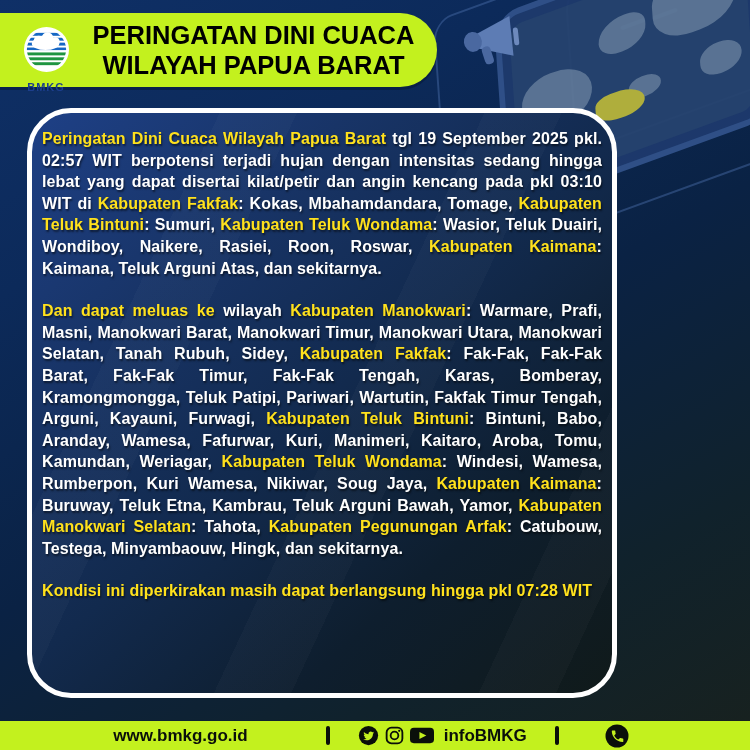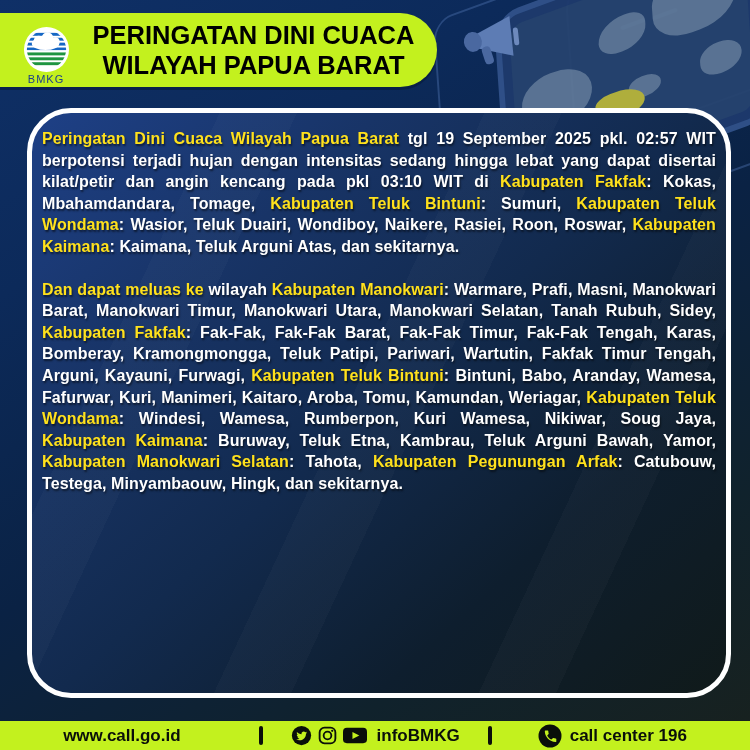--- a/index.html
+++ b/index.html
@@ -31,30 +31,30 @@
   .dash.d2{left:652px;top:12px;width:26px;}
   .megaphone{position:absolute;left:458px;top:12px;width:66px;height:60px;transform:rotate(-6deg);}
   
   .header-bar{
     position:absolute;left:0;top:13px;width:437px;height:74px;z-index:3;
     background:var(--accent_green,#c3f11e);border-radius:0 37px 37px 0;
     box-shadow:0 3px 0 rgba(5,20,50,.45);
   }
   .logo-wrap{position:absolute;left:14px;top:13px;width:64px;text-align:center;}
   .logo-circle{width:47px;height:47px;margin:0 auto;display:block;}
-  .logo-label{display:block;margin-top:0px;font-size:11px;font-weight:normal;letter-spacing:1px;color:#1c3e8c;}
+  .logo-label{display:block;margin-top:8px;font-size:11px;font-weight:bold;letter-spacing:1px;color:#1c3e8c;}
   .header-title{
     position:absolute;left:78px;right:8px;top:0;height:74px;
     display:flex;flex-direction:column;justify-content:center;align-items:center;
     color:#000;font-weight:bold;font-size:26px;line-height:30px;letter-spacing:0px;
     transform:scaleX(.98);white-space:nowrap;
   }
   
   .panel{
-    position:absolute;left:27px;top:108px;width:704px;height:590px;z-index:2;
+    position:absolute;left:27px;top:108px;width:590px;height:590px;z-index:2;
     box-sizing:border-box;border:5px solid #fff;border-radius:44px;
     background:
       repeating-linear-gradient(115deg,transparent 0 170px,rgba(255,255,255,.025) 170px 240px),
       linear-gradient(138deg,#1e4086 0%,#183467 26%,#122a4e 50%,#0e1e2e 74%,#101a1a 100%);
     padding:15px 10px;
   }
   .warning-text{color:#fff;font-weight:bold;font-size:16px;line-height:1.35;text-align:justify;
     text-shadow:1px 1.5px 2px rgba(0,0,0,.55);letter-spacing:.1px;}
   .warning-text .para{margin:0 0 21px 0;}
   .warning-text .hl{color:var(--highlight_yellow,#ffe11c);}
@@ -124,25 +124,26 @@
     <div class="header-title">
       <span>PERINGATAN DINI CUACA</span>
       <span>WILAYAH PAPUA BARAT</span>
     </div>
   </div>
 
   <div class="panel">
     <div class="warning-text">
         <div class="para"><span class="hl">Peringatan Dini Cuaca Wilayah Papua Barat</span><span> tgl 19 September 2025 pkl. 02:57 WIT berpotensi terjadi hujan dengan intensitas sedang hingga lebat yang dapat disertai kilat/petir dan angin kencang pada pkl 03:10 WIT di </span><span class="hl">Kabupaten Fakfak</span><span>: Kokas, Mbahamdandara, Tomage, </span><span class="hl">Kabupaten Teluk Bintuni</span><span>: Sumuri, </span><span class="hl">Kabupaten Teluk Wondama</span><span>: Wasior, Teluk Duairi, Wondiboy, Naikere, Rasiei, Roon, Roswar, </span><span class="hl">Kabupaten Kaimana</span><span>: Kaimana, Teluk Arguni Atas, dan sekitarnya.</span></div>
         <div class="para"><span class="hl">Dan dapat meluas ke</span><span> wilayah </span><span class="hl">Kabupaten Manokwari</span><span>: Warmare, Prafi, Masni, Manokwari Barat, Manokwari Timur, Manokwari Utara, Manokwari Selatan, Tanah Rubuh, Sidey, </span><span class="hl">Kabupaten Fakfak</span><span>: Fak-Fak, Fak-Fak Barat, Fak-Fak Timur, Fak-Fak Tengah, Karas, Bomberay, Kramongmongga, Teluk Patipi, Pariwari, Wartutin, Fakfak Timur Tengah, Arguni, Kayauni, Furwagi, </span><span class="hl">Kabupaten Teluk Bintuni</span><span>: Bintuni, Babo, Aranday, Wamesa, Fafurwar, Kuri, Manimeri, Kaitaro, Aroba, Tomu, Kamundan, Weriagar, </span><span class="hl">Kabupaten Teluk Wondama</span><span>: Windesi, Wamesa, Rumberpon, Kuri Wamesa, Nikiwar, Soug Jaya, </span><span class="hl">Kabupaten Kaimana</span><span>: Buruway, Teluk Etna, Kambrau, Teluk Arguni Bawah, Yamor, </span><span class="hl">Kabupaten Manokwari Selatan</span><span>: Tahota, </span><span class="hl">Kabupaten Pegunungan Arfak</span><span>: Catubouw, Testega, Minyambaouw, Hingk, dan sekitarnya.</span></div>
+        <div class="para"><span class="hl">Kondisi ini diperkirakan masih dapat berlangsung hingga pkl 07:28 WIT</span></div>
       </div>
   </div>
 
   <div class="footer-bar">
-    <span class="m-r80">www.call.go.id</span>
+    <span class="m-r80">www.bmkg.go.id</span>
     <span class="sep m-r14"></span>
     <span class="icon m-r5">
       <svg width="21" height="21" viewBox="0 0 24 24">
         <circle cx="12" cy="12" r="11" fill="#0a0f0a"></circle>
         <path fill="#c3f11e" d="M18.3 8.6c-.4.2-.9.3-1.4.4.5-.3.9-.8 1.1-1.4-.5.3-1 .5-1.6.6-.5-.5-1.1-.8-1.9-.8-1.4 0-2.5 1.1-2.5 2.5 0 .2 0 .4.1.6-2.1-.1-4-1.1-5.2-2.6-.2.4-.3.8-.3 1.3 0 .9.4 1.6 1.1 2.1-.4 0-.8-.1-1.1-.3v.1c0 1.2.9 2.2 2 2.5-.2.1-.4.1-.7.1-.2 0-.3 0-.5-.1.3 1 1.2 1.7 2.4 1.7-.9.7-2 1.1-3.2 1.1h-.6c1.1.7 2.5 1.1 3.9 1.1 4.7 0 7.2-3.9 7.2-7.2v-.3c.5-.4.9-.9 1.2-1.4z"></path>
       </svg>
     </span>
     <span class="icon m-r5">
       <svg width="21" height="21" viewBox="0 0 24 24" fill="none" stroke="#0a0f0a" stroke-width="2.1">
         <rect x="3" y="3" width="18" height="18" rx="5.5"></rect>
@@ -157,16 +158,15 @@
       </svg>
     </span>
     <span class="m-r14">infoBMKG</span>
     <span class="sep m-r48"></span>
     <span class="icon m-r8">
       <svg width="24" height="24" viewBox="0 0 24 24">
         <circle cx="12" cy="12" r="11.5" fill="#0a0f0a"></circle>
         <path fill="#c3f11e" d="M9.2 11.4c.9 1.8 2.4 3.3 4.2 4.2l1.4-1.4c.2-.2.4-.2.6-.1.7.2 1.5.4 2.3.4.4 0 .6.3.6.6v2.3c0 .4-.3.6-.6.6-6 0-10.9-4.9-10.9-10.9 0-.4.3-.6.6-.6H9.7c.4 0 .6.3.6.6 0 .8.1 1.5.4 2.3.1.2 0 .4-.1.6l-1.4 1.4z"></path>
       </svg>
     </span>
-    <span>call center 196</span>
   </div>
 
 </div>
 
 </body></html>

